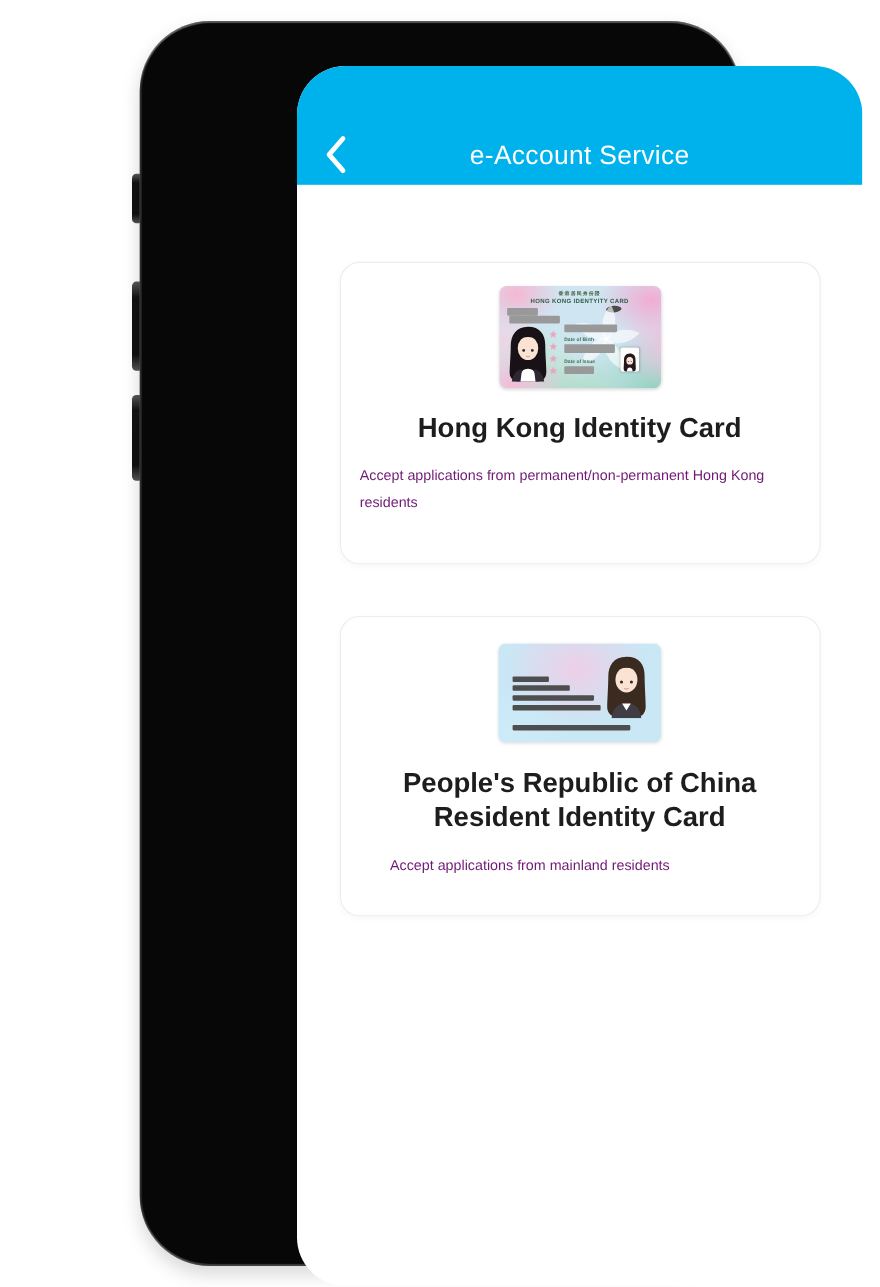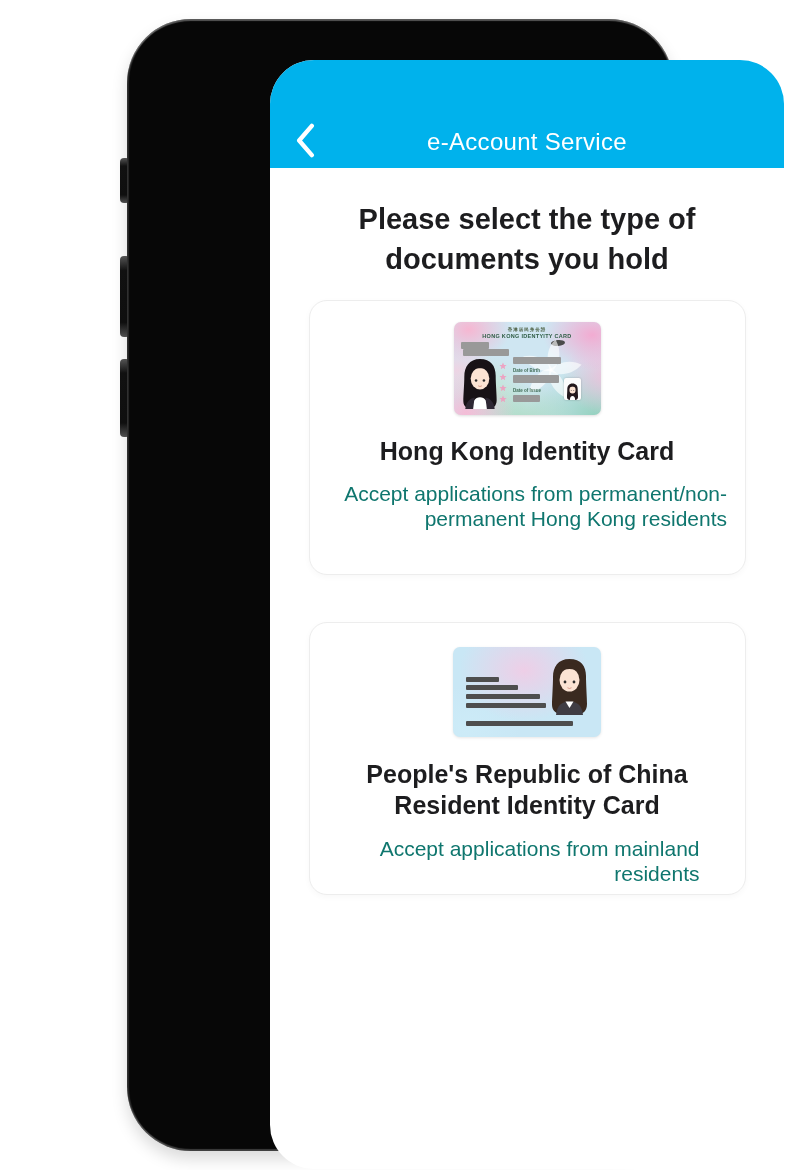--- a/index.html
+++ b/index.html
@@ -36,28 +36,28 @@
     font-size:24px; font-weight:400; color:#ffffff; letter-spacing:.3px; }
 
   
   .page-heading { margin:31px auto 0; max-width:440px; text-align:center;
     font-size:29px; line-height:40px; font-weight:700; color:#1d1d1f; }
 
   
   .doc-card { position:relative; width:437px; margin:0 auto; background:#ffffff;
     border:1px solid #ededed; border-radius:18px; cursor:pointer;
     box-shadow:0 2px 6px rgba(0,0,0,.03); }
-  .card-hk { margin-top:21px; height:275px; }
+  .card-hk { margin-top:70px; height:275px; }
   .card-prc { margin-top:47px; height:273px; }
 
   .doc-title { text-align:center; font-size:25px; line-height:31px; font-weight:700; color:#1d1d1f; }
   .card-hk .doc-title { margin-top:21px; }
   .card-prc .doc-title { margin:22px auto 0; max-width:380px; }
 
-  .doc-desc { text-align:right; font-size:21px; line-height:25px; color:#0f766e; }
+  .doc-desc { text-align:left; font-size:13px; line-height:25px; color:#701a75; }
   .card-hk .doc-desc { margin:14px auto 0; max-width:400px; }
   .card-prc .doc-desc { margin:15px auto 13px; max-width:345px; }
 
   
   .illu-hk { position:relative; width:147px; height:93px; margin:21px auto 0;
     border-radius:7px; overflow:hidden; box-shadow:0 1px 3px rgba(0,0,0,.14);
     background:
       radial-gradient(60px 45px at 10% 8%,  rgba(248,180,208,.95), rgba(248,180,208,0) 70%),
       radial-gradient(70px 50px at 94% 14%, rgba(246,165,206,.90), rgba(246,165,206,0) 70%),
       radial-gradient(60px 55px at 103% 58%,rgba(244,188,218,.80), rgba(244,188,218,0) 70%),
@@ -122,21 +122,20 @@
 
       <div class="app-header">
         <button class="back-btn" aria-label="back">
           <svg viewBox="0 0 22 36">
             <path d="M18 3 L5 18 L18 33" fill="none" stroke="#ffffff" stroke-width="4.5" stroke-linecap="round" stroke-linejoin="round"></path>
           </svg>
         </button>
         <div class="app-title">e-Account Service</div>
       </div>
 
-      <h1 class="page-heading">Please select the type of documents you hold</h1>
 
       <div class="doc-card card-hk">
         <div class="illu-hk">
           <div class="micro-center hk-zh">香港居民身份證</div>
           <div class="micro-center hk-en">HONG KONG IDENTYITY CARD</div>
           <div class="hk-oval"></div>
           <div class="bar hk-bar1"></div>
           <div class="bar hk-bar2"></div>
 
           <svg class="hk-flower" viewBox="-40 -40 80 80">

